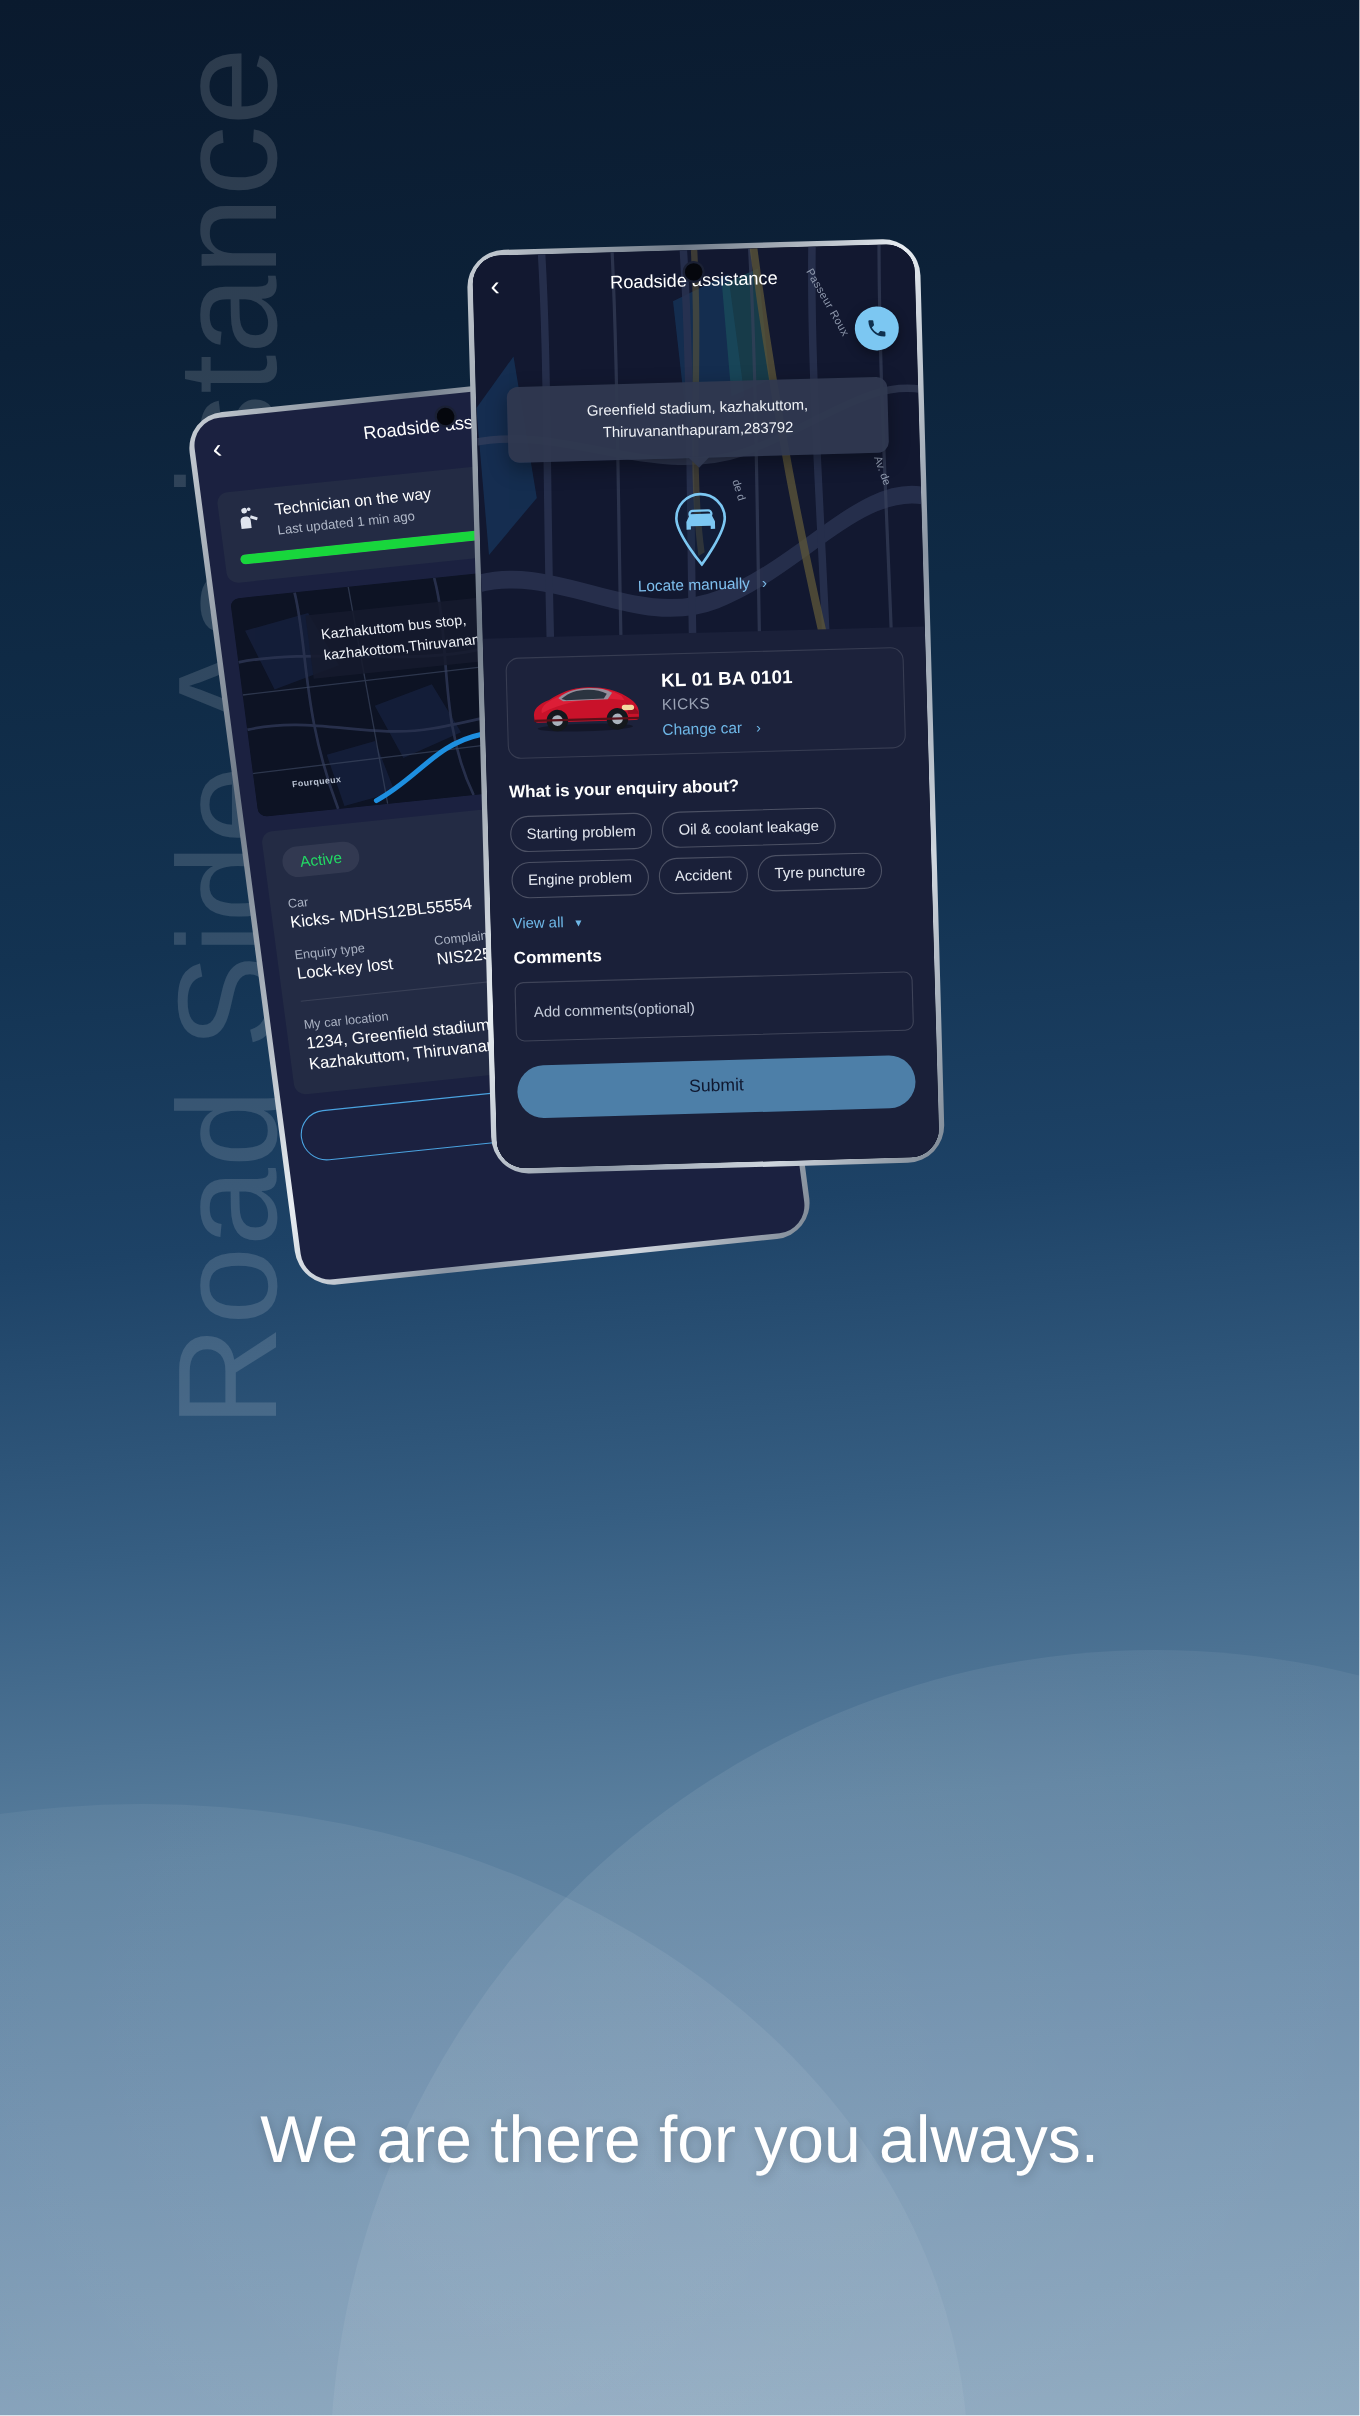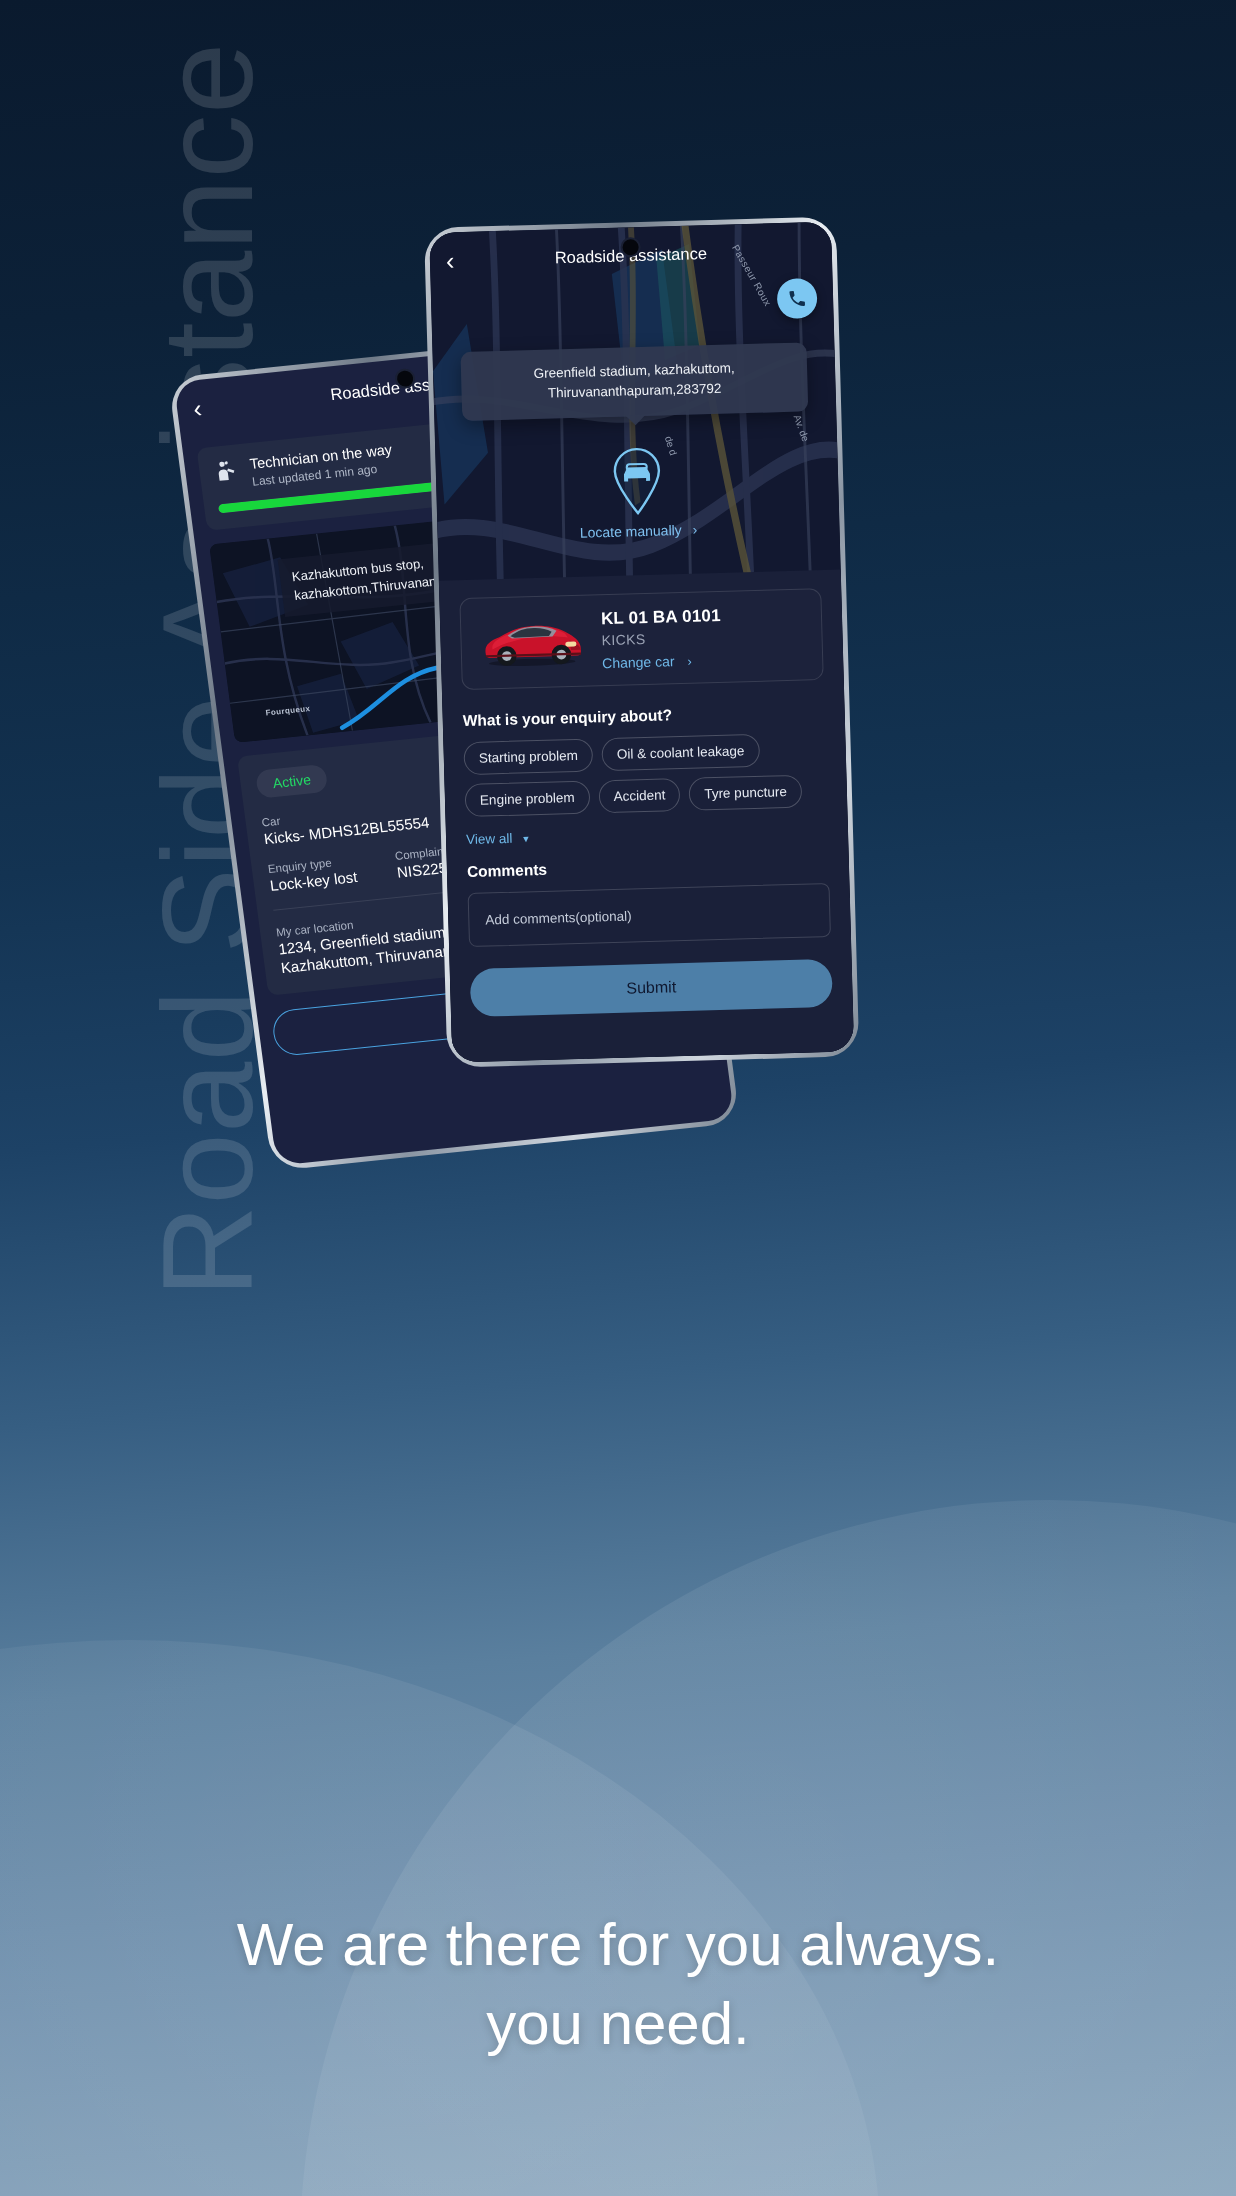--- a/index.html
+++ b/index.html
@@ -557,16 +557,15 @@
         <div class="comments-field">Add comments(optional)</div>
 
         <div class="submit-btn">Submit</div>
       </div>
 
     </div>
   </div>
 
   <div class="caption" id="caption">
       <div>We are there for you always.</div>
-      <div>you need.</div>
     </div>
 
 </div>
 
 </body></html>

